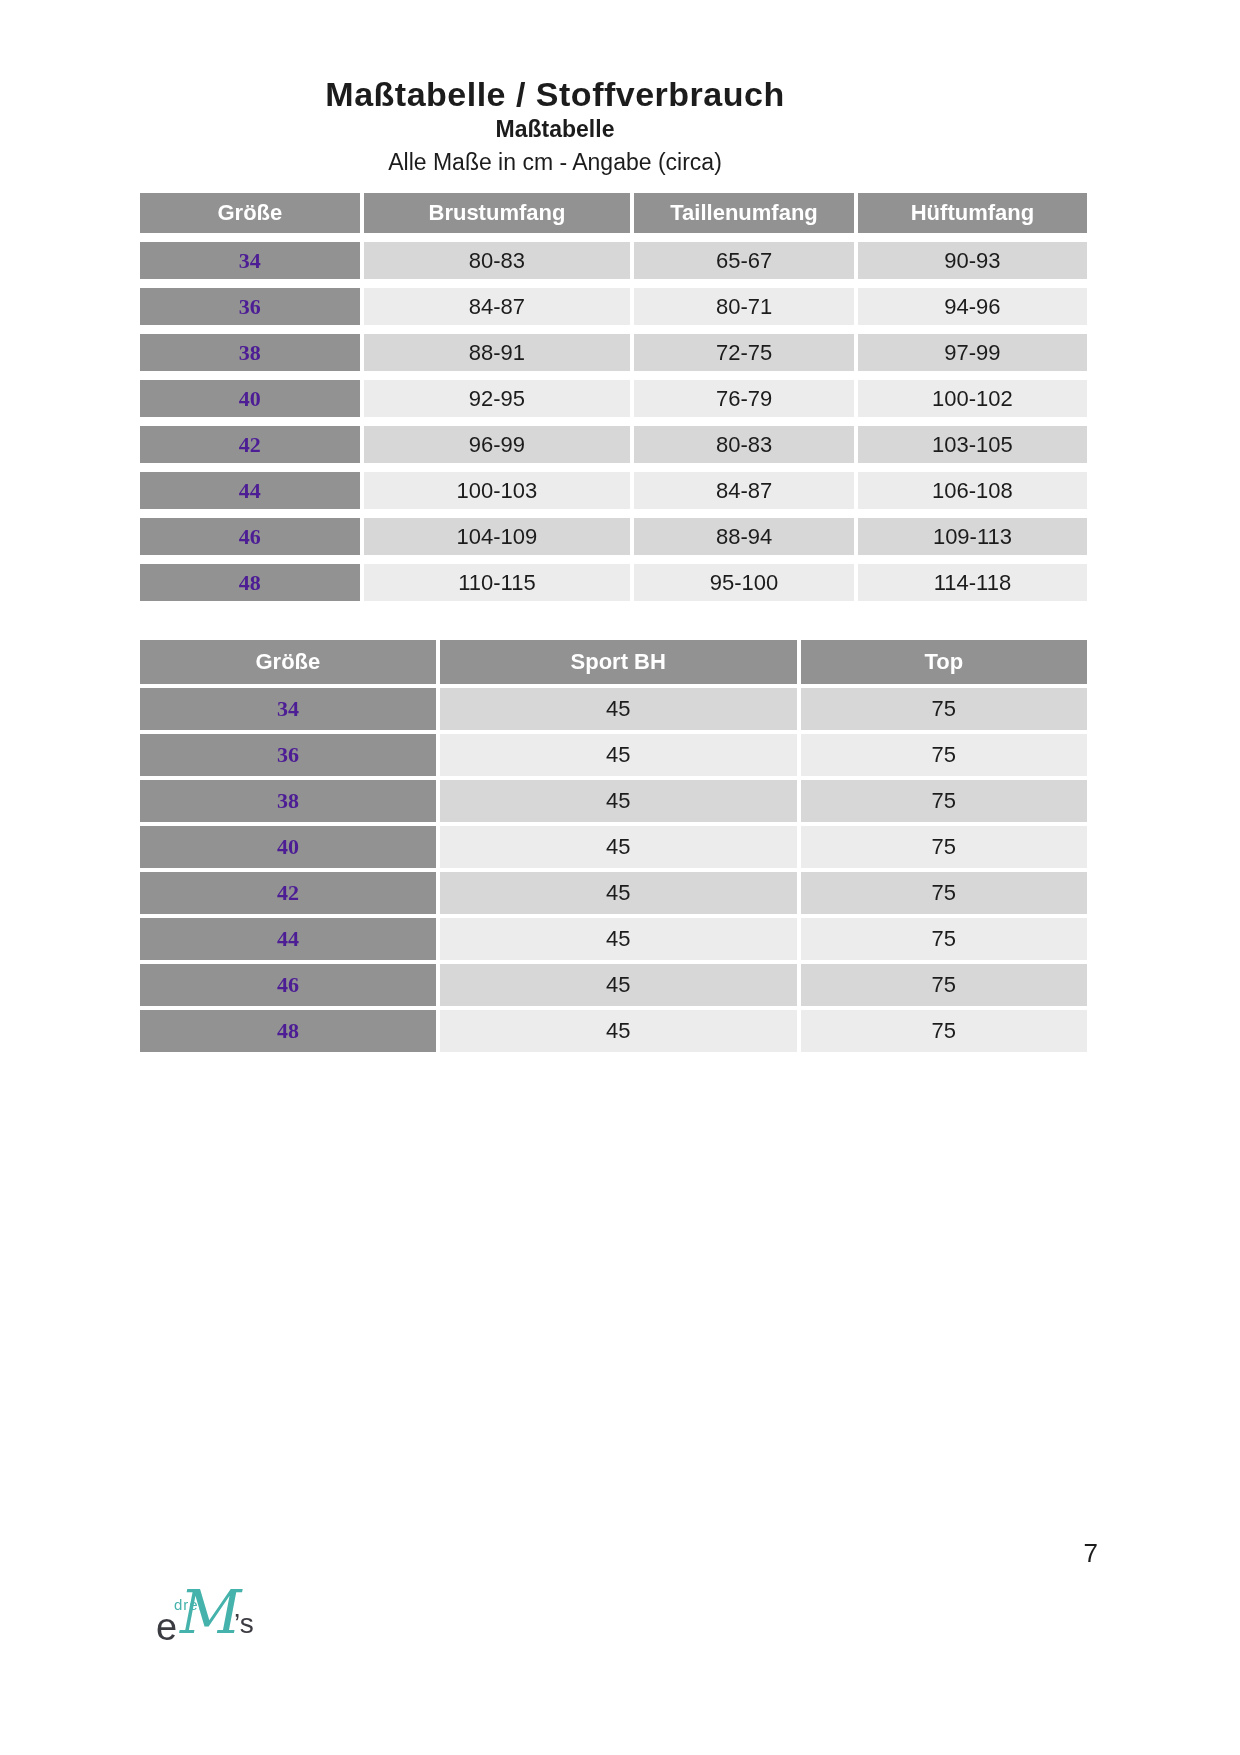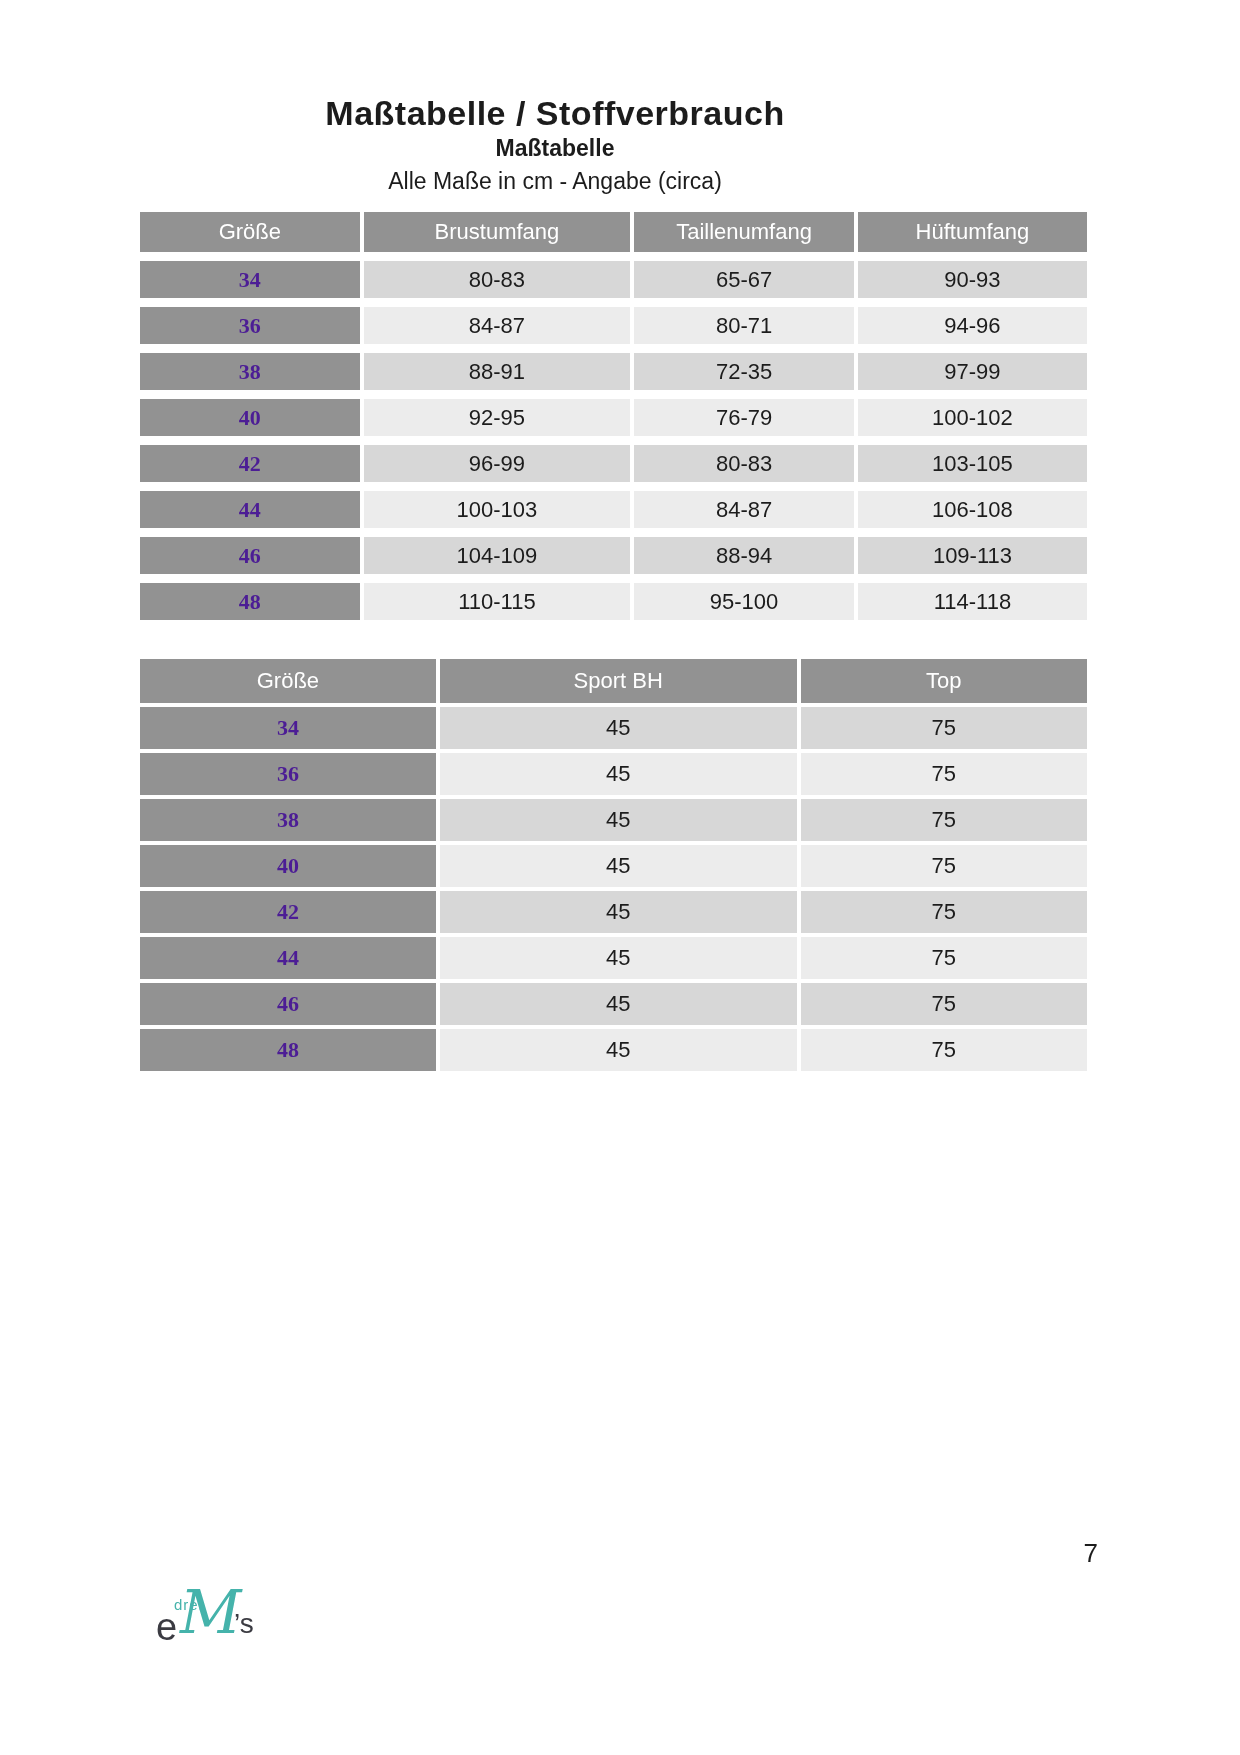--- a/index.html
+++ b/index.html
@@ -10,21 +10,21 @@
     --ink:#1c1c1c;
   }
   html,body{margin:0;padding:0;background:#fff;}
   body{font-family:"Liberation Sans",sans-serif;color:var(--ink);}
   .page{
     position:relative;
     width:1240px;height:1755px;
     background:#ffffff;
     overflow:hidden;
     box-sizing:border-box;
-    padding-top:93px;
+    padding-top:74px;
   }
   .centered{width:830px;margin-left:140px;text-align:center;}
   h1.doc-title{
     margin:0;font-size:34px;line-height:41px;font-weight:bold;letter-spacing:.5px;
   }
   h2.section-heading{
     margin:0;font-size:23px;line-height:28px;font-weight:bold;
   }
   .mt-heading{margin-top:49px;}
   .mv-heading{margin-top:153px;}
@@ -40,21 +40,21 @@
   #table2{border-spacing:4px 4px;margin-top:26px;}
   table.grid th,table.grid td{
     font-size:22px;
     text-align:center;
     vertical-align:middle;
     padding:0 6px;
     overflow:hidden;
   }
   table.grid thead th{
     background:var(--header-gray);
-    color:#ffffff;font-weight:normal;margin-left:26px;
+    color:#ffffff;font-weight:bold;margin-left:26px;
   }
   table.grid tbody th.size-cell{
     background:var(--header-gray);
     color:#4c1d95;font-weight:bold;font-family:Liberation Serif, serif;
   }
   table.grid tbody tr.row-dark td{background:var(--row-dark);}
   table.grid tbody tr.row-light td{background:var(--row-light);}
   #table1 thead th{height:40px;}
   #table1 tbody th,#table1 tbody td{height:37px;}
   #table2 thead th{height:44px;}
@@ -118,21 +118,21 @@
         </tr>
         <tr class="row-light">
           <th class="size-cell">36</th>
           <td>84-87</td>
           <td>80-71</td>
           <td>94-96</td>
         </tr>
         <tr class="row-dark">
           <th class="size-cell">38</th>
           <td>88-91</td>
-          <td>72-35</td>
+          <td>72-75</td>
           <td>97-99</td>
         </tr>
         <tr class="row-light">
           <th class="size-cell">40</th>
           <td>92-95</td>
           <td>76-79</td>
           <td>100-102</td>
         </tr>
         <tr class="row-dark">
           <th class="size-cell">42</th>

